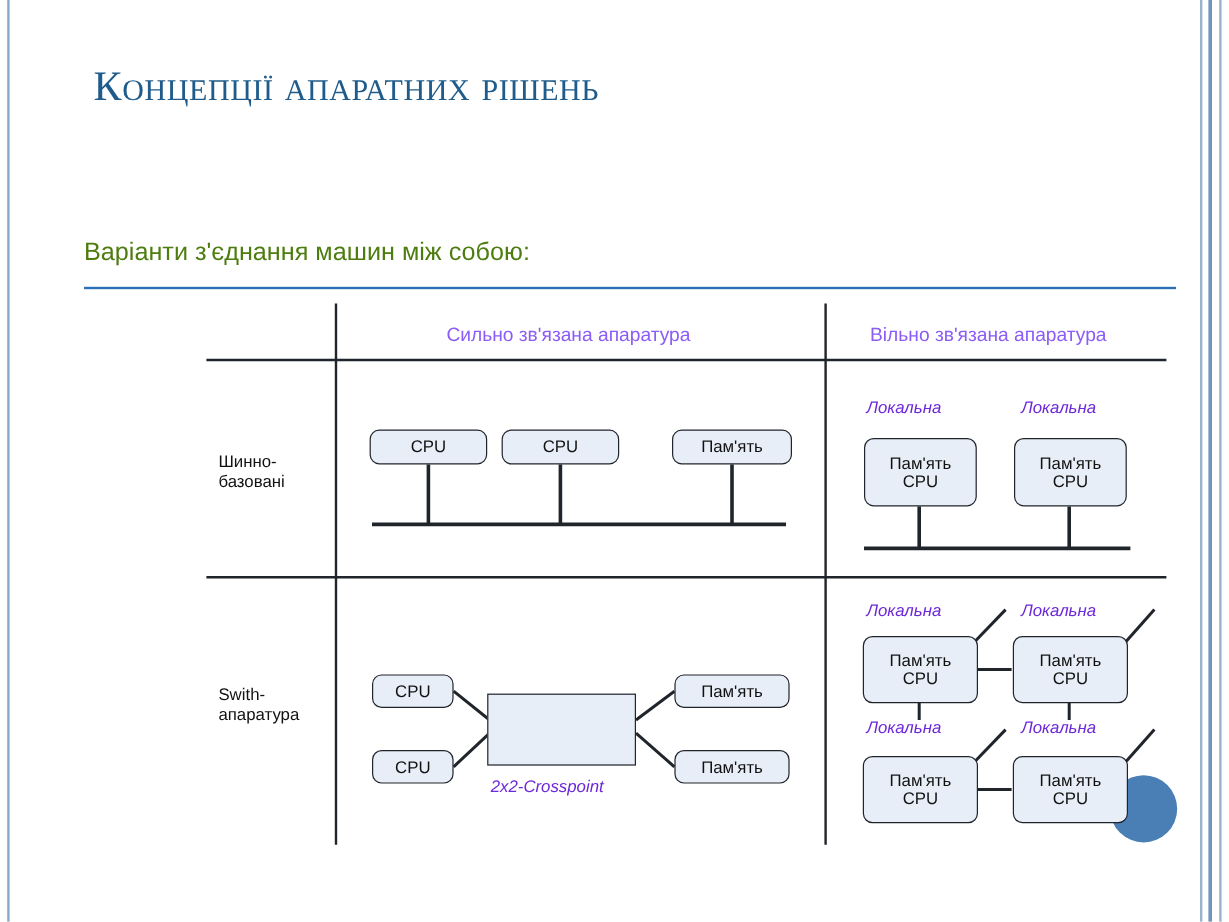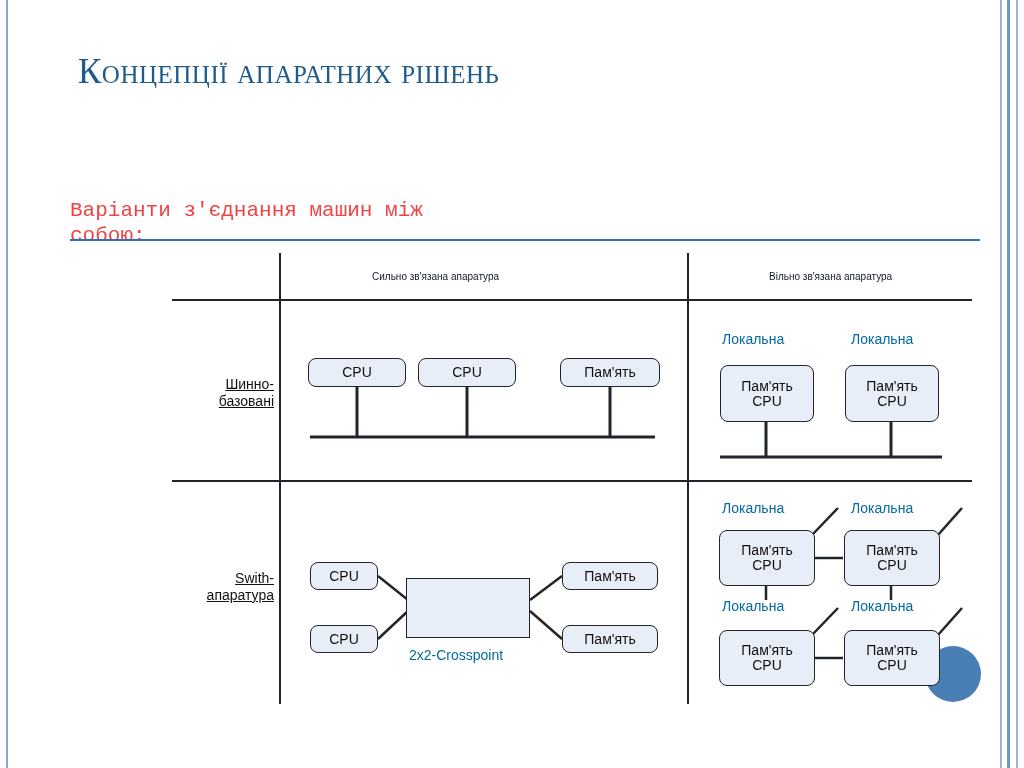--- a/index.html
+++ b/index.html
@@ -46,24 +46,24 @@
     font-variant: small-caps;
     white-space: nowrap;
     text-align: center;
   }
 
   
   .subtitle {
     position: absolute;
     left: 70px; top: 198px;
     width: 420px;
-    font-family: Liberation Mono, monospace;
+    font-family: Liberation Sans, sans-serif;
     font-size: 21px;
     line-height: 25px;
-    color: #ef4444;
+    color: #4d7c0f;
   }
   .subtitle-underline {
     position: absolute;
     left: 70px; top: 239px;
     width: 910px; height: 2px;
     background: #2a72b5;
   }
 
   
   .circle-accent {
@@ -101,39 +101,39 @@
     position: absolute;
     box-sizing: border-box;
     background: #e8eef7;
     border: 1.5px solid #20242b;
     border-radius: 0;
   }
 
   .lbl {
     position: absolute;
     font-size: 14px;
-    color: #0369a1;
+    color: #6d28d9;
     white-space: nowrap;
     text-align: center;
+    font-style: italic;
   }
 
   .hdr {
     position: absolute;
-    font-size: 10px;
-    color: #0f172a;
+    font-size: 16px;
+    color: #8b5cf6;
     white-space: nowrap;
   }
 
   .row-label {
     position: absolute;
     font-size: 14px;
     color: #111111;
-    text-align: right;
+    text-align: left;
     line-height: 17px;
-    text-decoration: underline;
   }
 
   
 </style>
 </head>
 <body>
 
 <div class="left-rule"></div>
 <div class="right-rail">
   <div class="bar b1"></div>
@@ -187,21 +187,21 @@
     <line x1="891" y1="585" x2="891" y2="600"></line>
 
     <line x1="812" y1="535" x2="838" y2="508"></line>
     <line x1="938" y1="535" x2="962" y2="508"></line>
     <line x1="812" y1="635" x2="838" y2="608"></line>
     <line x1="938" y1="635" x2="962" y2="608"></line>
   </g>
 </svg>
 
 <div class="hdr" style="left:372px; top:271px;">Сильно зв'язана апаратура</div>
-<div class="hdr" style="left:725px; top:271px;margin-left:44px;">Вільно зв'язана апаратура</div>
+<div class="hdr" style="left:725px; top:271px;">Вільно зв'язана апаратура</div>
 
 <div class="row-label" style="left:182px; top:376px; width:92px; white-space:pre-line;">Шинно-
 базовані</div>
 <div class="row-label" style="left:182px; top:570px; width:92px; white-space:pre-line;">Swith-
 апаратура</div>
 
 <div class="node" style="left:308px; top:358px; width:98px; height:29px;">CPU</div>
 <div class="node" style="left:418px; top:358px; width:98px; height:29px;">CPU</div>
 <div class="node" style="left:560px; top:358px; width:100px; height:29px;">Пам'ять</div>
 

